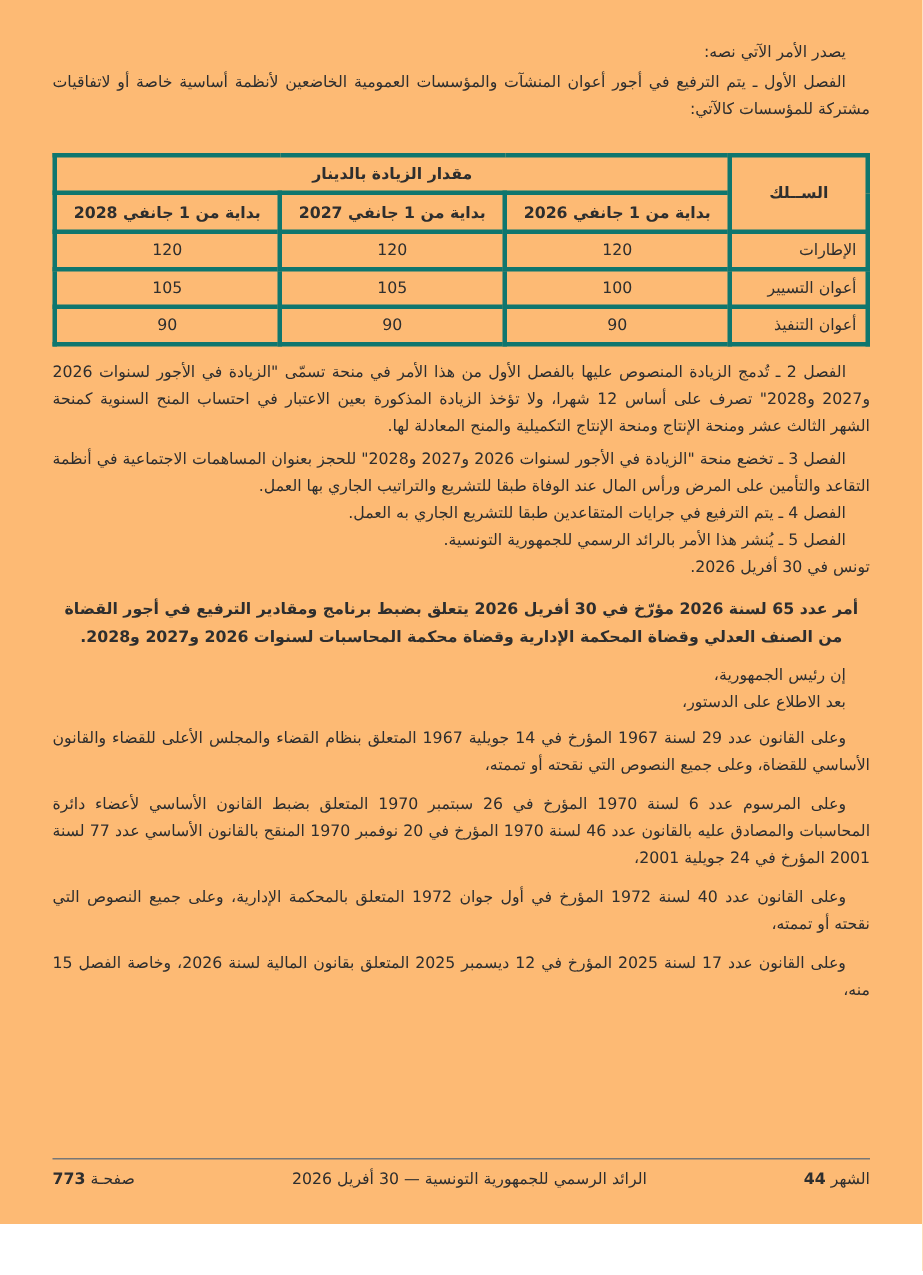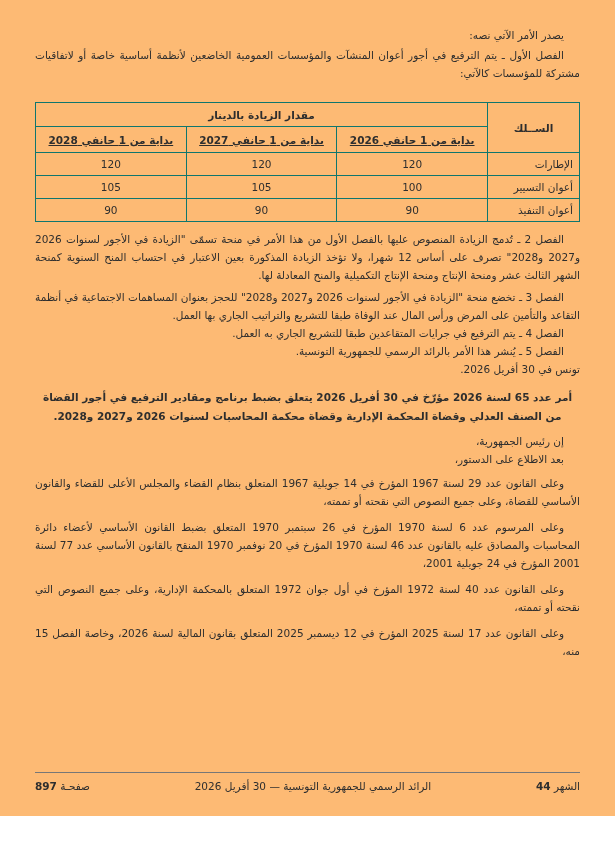--- a/index.html
+++ b/index.html
@@ -16,26 +16,26 @@
   .content { padding: 26px 35px 0 35px; font-size: 10.5px; line-height: 18px; }
   .para { margin: 0; text-align: justify; text-indent: 16px; }
   .line { margin: 0; text-indent: 16px; }
   .mt2 { margin-top: 2px; } .mt4 { margin-top: 4px; } .mt6 { margin-top: 6px; } .mt8 { margin-top: 8px; }
 
   table.jort-table {
     width: 100%; border-collapse: collapse; margin-top: 20px;
     font-size: 10.5px; color: #2e2e2e;
   }
   .jort-table th, .jort-table td {
-    border: 1px solid #0f766e; text-align: center; padding: 2px 4px;
+    border: 3px solid #0f766e; text-align: center; padding: 2px 4px;
   }
   .jort-table th { font-weight: bold; }
   .jort-table .corps-col { width: 92px; }
   .jort-table .amount-head { height: 24px; }
-  .jort-table .subhead th { height: 26px; text-decoration: underline; }
+  .jort-table .subhead th { height: 26px; }
   .jort-table tbody td { height: 21px; }
   .jort-table td.corps { text-align: right; padding-right: 6px; }
 
   .dateline { margin: 0; text-indent: 0; }
 
   .sig-block { position: relative; height: 64px; margin-top: 12px; }
   .sig { position: absolute; margin: 0; }
   .sig p { margin: 0; line-height: 18px; font-size: 10.5px; }
   .sig-president { left: 213px; top: 0; width: 120px; text-align: right; }
   .sig-pm { left: 118px; top: 18px; width: 137px; text-align: right; }
@@ -119,16 +119,16 @@
   </div>
 
   <div class="footer">
     <span class="part">
       <span>الشهر</span>
       <span class="num">44</span>
     </span>
     <span class="part">الرائد الرسمي للجمهورية التونسية — 30 أفريل 2026</span>
     <span class="part">
       <span>صفحـة</span>
-      <span class="num">897</span>
+      <span class="num">773</span>
     </span>
   </div>
 </div>
 
 </body></html>

